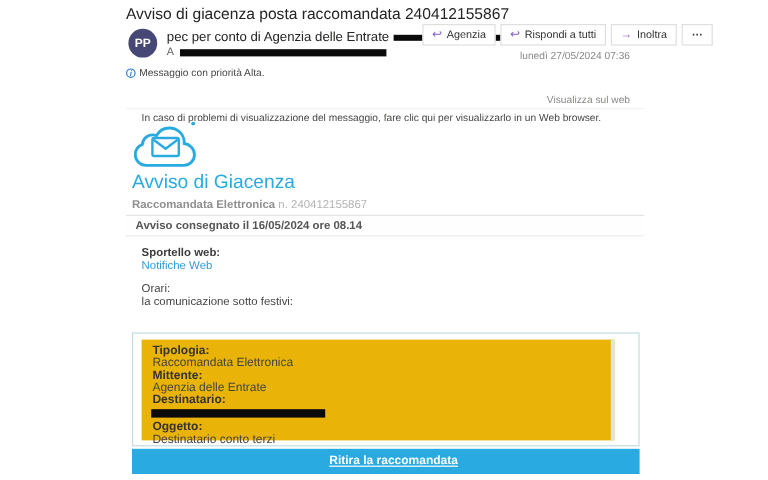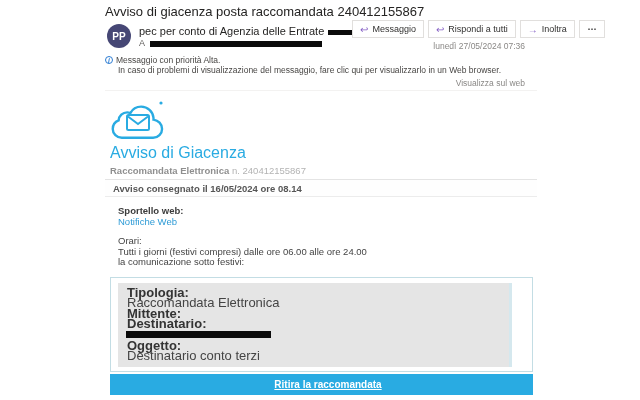--- a/index.html
+++ b/index.html
@@ -54,22 +54,22 @@
   
   .bodytxt { left:118px; top:206px; font-size:9.5px; color:#444; line-height:10.5px; }
   .bodytxt .b { font-weight:bold; color:#3c3c3c; }
   .bodytxt .link { color:#2e9bd6; cursor:pointer; }
   .gap { height:9px; }
 
   
   .detail-box { left:110px; top:277px; width:423px; height:95px;
                 border:1px solid #c3dde4; background:#fff; }
   .detail-inner { position:absolute; left:7px; top:5px; width:394px; height:84px;
-                  background:#e5e5e5; border-right:3px solid #d5e8ee;
-                  padding:5px 0 0 9px; font-size:13px; line-height:10.3px; color:#444; }
+                  background:#eab308; border-right:3px solid #d5e8ee;
+                  padding:5px 0 0 9px; font-size:10px; line-height:10.3px; color:#444; }
   .detail-inner .lbl { font-weight:bold; color:#333; }
   .r-dest { width:145px; height:7px; margin:2px 0 3px -1px; display:block; }
 
   
   .cta { left:110px; top:374px; width:423px; height:21px; background:#29abe2;
          display:flex; align-items:center; justify-content:center; cursor:pointer; }
   .cta span { color:#fff; font-size:10px; font-weight:bold; text-decoration:underline;padding-left:13px; }
 </style>
 </head>
 <body>
@@ -83,40 +83,40 @@
   <div class="abs sender-line">
     <span>pec per conto di Agenzia delle Entrate</span><span class="redact r-sender"></span>
   </div>
   <div class="abs to-line">
     <span>A</span><span class="redact r-to"></span>
   </div>
 
   <div class="abs actions">
     <div class="action-btn">
       <span class="aicon">↩</span>
-      <span>Messaggio</span>
+      <span>Agenzia</span>
     </div>
     <div class="action-btn">
       <span class="aicon">↩</span>
       <span>Rispondi a tutti</span>
     </div>
     <div class="action-btn">
       <span class="aicon">→</span>
       <span>Inoltra</span>
     </div>
     <div class="action-btn more-btn">⋯</div>
   </div>
 
   <div class="abs date-line">lunedì 27/05/2024 07:36</div>
 
   <div class="abs notice">
     <div>
       <span class="info-icon">i</span><span>Messaggio con priorità Alta.</span>
     </div>
-    <div style="margin-left:13px;">In caso di problemi di visualizzazione del messaggio, fare clic qui per visualizzarlo in un Web browser.</div>
+    <div style="margin-left:13px;margin-top:28px;">In caso di problemi di visualizzazione del messaggio, fare clic qui per visualizzarlo in un Web browser.</div>
   </div>
 
   <div class="abs view-web">Visualizza sul web</div>
   <div class="abs hdr-divider"></div>
 
   <div class="abs logo">
     <svg width="58" height="46" viewBox="0 0 58 46">
       <path d="M46.2 19.3c-.7-6.8-6.4-12.1-13.4-12.1-5 0-9.5 2.8-11.8 7-1.1-.4-2.2-.7-3.4-.7-4.9 0-9 3.8-9.3 8.6-3.8 1.5-6.4 5.1-6.4 9.3 0 5.4 4.4 9.7 9.8 9.7h34.1c5.4 0 9.7-4.4 9.7-9.7 0-5.2-4.1-9.4-9.3-10.1z" fill="#ffffff" stroke="#29abe2" stroke-width="2.6" transform="translate(1,2) scale(0.92)"></path>
       <rect x="17" y="17" width="22" height="15" rx="1.5" fill="#ffffff" stroke="#29abe2" stroke-width="2"></rect>
       <polyline points="18,18.5 28,26 38,18.5" fill="none" stroke="#29abe2" stroke-width="2"></polyline>
@@ -131,29 +131,29 @@
 
   <div class="abs delivered">
     <span>Avviso consegnato il 16/05/2024 ore 08.14</span>
   </div>
 
   <div class="abs bodytxt">
     <div class="b">Sportello web:</div>
     <div class="link">Notifiche Web</div>
     <div class="gap"></div>
     <div>Orari:</div>
-    <div>Tutti i giorni (festivi compresi) dalle ore 06.00 alle ore 24.00</div>
     <div>la comunicazione sotto festivi:</div>
   </div>
 
   <div class="abs detail-box">
     <div class="detail-inner">
       <div class="lbl">Tipologia:</div>
       <div>Raccomandata Elettronica</div>
       <div class="lbl">Mittente:</div>
+      <div>Agenzia delle Entrate</div>
       <div class="lbl">Destinatario:</div>
       <span class="redact r-dest"></span>
       <div class="lbl">Oggetto:</div>
       <div>Destinatario conto terzi</div>
     </div>
   </div>
 
   <div class="abs cta">
     <span>Ritira la raccomandata</span>
   </div>

